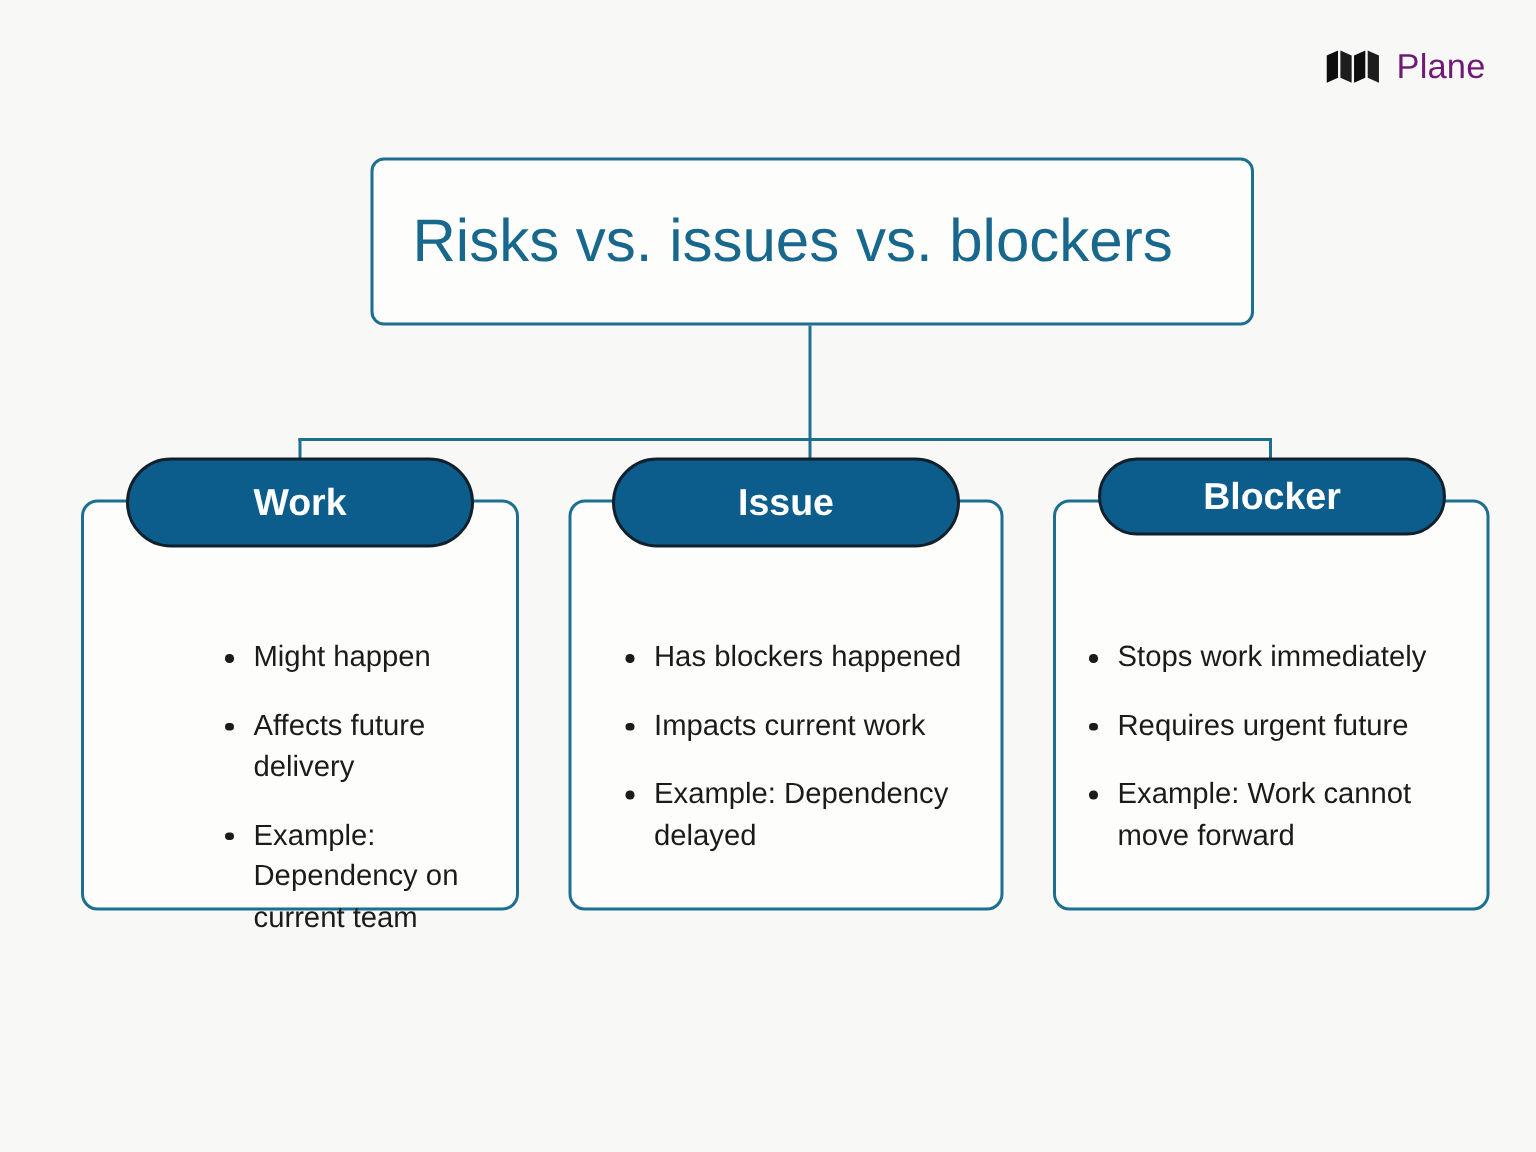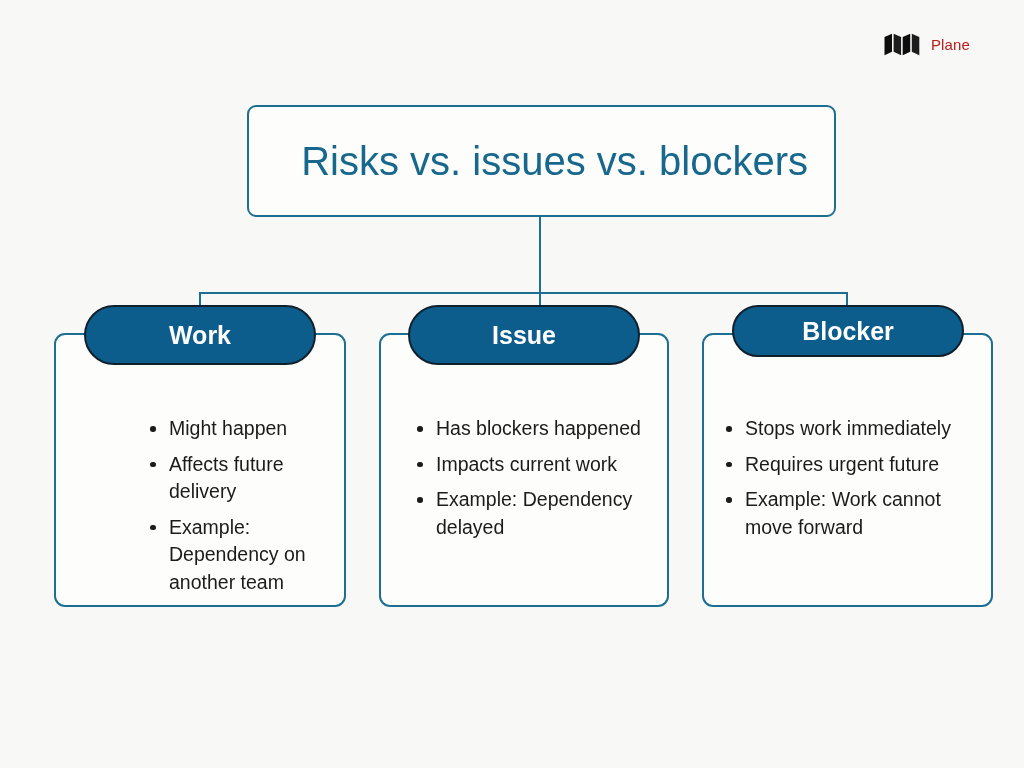--- a/index.html
+++ b/index.html
@@ -12,41 +12,41 @@
   }
   #stage{position:absolute;left:0;top:0;width:1024px;height:768px;}
 
   
   .brand{
     position:absolute;left:884px;top:33px;
     display:flex;align-items:center;gap:9px;
   }
   .brand-mark{width:38px;height:23px;display:block;}
   .brand-name{
-    font-size:15px;color:#b91c1c;letter-spacing:.1px;
+    font-size:23px;color:#701a75;letter-spacing:.1px;
     line-height:23px;white-space:nowrap;text-align:center;
   }
 
   
   .conn{position:absolute;background:#1d6f92;}
   #conn-vert-main{left:539px;top:217px;width:2px;height:77px;}
   #conn-hbar{left:199px;top:292px;width:649px;height:2px;}
   #conn-drop-left{left:199px;top:292px;width:2px;height:42px;}
   #conn-drop-mid{left:539px;top:292px;width:2px;height:42px;}
   #conn-drop-right{left:846px;top:292px;width:2px;height:42px;}
 
   
   #title-box{
     position:absolute;left:247px;top:105px;
     width:589px;height:112px;
     background:#fdfdfc;
     border:2px solid #1d6f92;
     border-radius:9px;
     box-sizing:border-box;
-    display:flex;align-items:center;justify-content:flex-end;
+    display:flex;align-items:center;justify-content:flex-start;
   }
   #title-text{
     color:#18688e;
     font-size:40px;
     line-height:49px;
     text-align:center;
     font-weight:400;
     padding:0 26px;
   }
 
@@ -75,21 +75,21 @@
   .bullets{
     position:absolute;z-index:2;
     margin:0;padding:0;list-style:none;
   }
   .bullets li{
     position:relative;
     color:#1b1b1b;
     font-size:19.5px;
     line-height:27.5px;
     padding-left:23px;
-    margin:8px 0 1px 0;
+    margin:18px 0 1px 0;
   }
   .bullets li::before{
     content:"";
     position:absolute;left:4px;top:11px;
     width:5.5px;height:5.5px;border-radius:50%;
     background:#1b1b1b;
   }
 
   
   #col-risk{left:54px;top:305px;width:292px;height:302px;}
@@ -135,21 +135,21 @@
   <div class="conn" id="conn-drop-right"></div>
 
   <div class="col" id="col-risk">
     <div class="card"></div>
     <div class="pill">
       <span class="pill-label">Work</span>
     </div>
     <ul class="bullets">
       <li>Might happen</li>
       <li>Affects future delivery</li>
-      <li>Example: Dependency on another team</li>
+      <li>Example: Dependency on current team</li>
     </ul>
   </div>
 
   <div class="col" id="col-issue">
     <div class="card"></div>
     <div class="pill">
       <span class="pill-label">Issue</span>
     </div>
     <ul class="bullets">
       <li>Has blockers happened</li>

